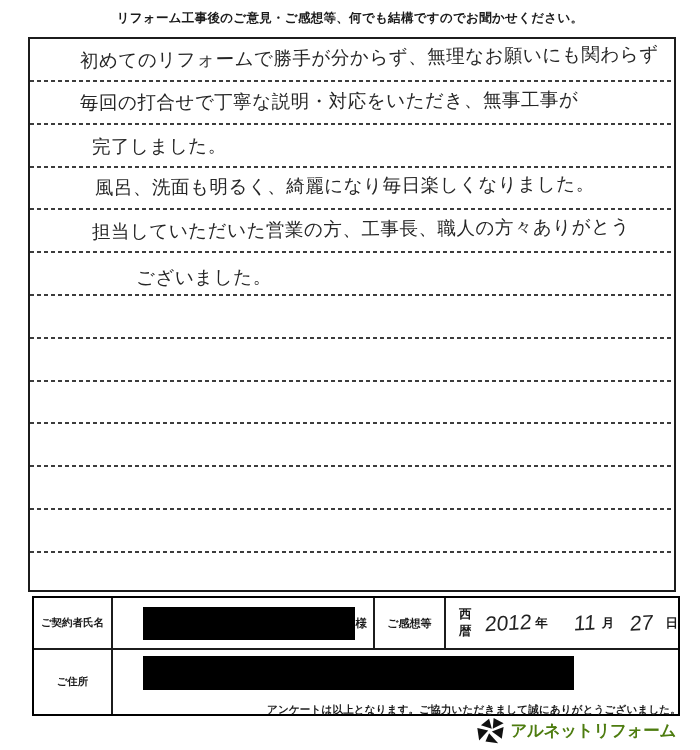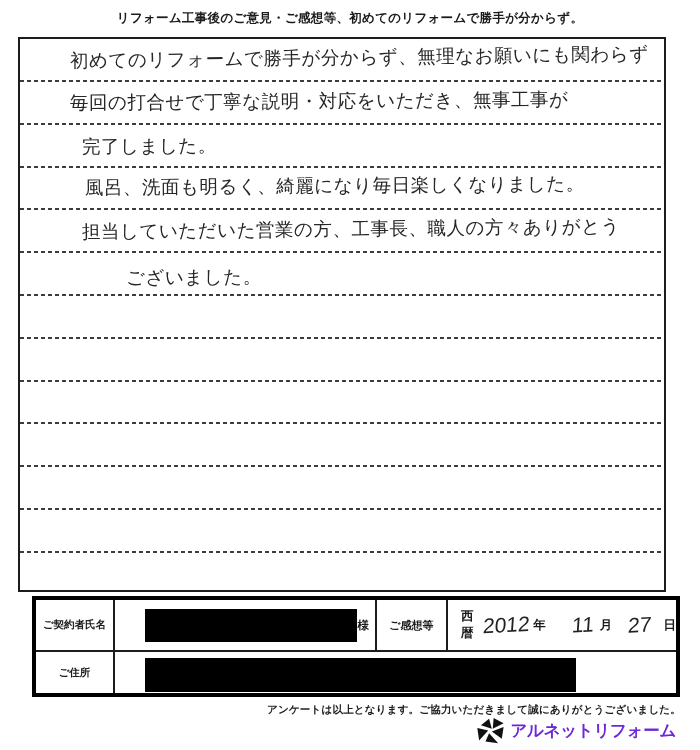--- a/index.html
+++ b/index.html
@@ -10,37 +10,37 @@
   }
   *{box-sizing:border-box;}
 
   .instruction{
     position:absolute;top:10px;left:0;width:700px;
     text-align:center;font-size:12.5px;font-weight:bold;letter-spacing:.3px;
   }
 
   
   .feedback-box{
-    position:absolute;left:18px;top:37px;width:648px;height:555px;
+    position:absolute;left:28px;top:37px;width:648px;height:555px;
     border:2px solid #1c1c1c;background:#ffffff;
   }
   .rule{
     position:absolute;left:0;width:100%;height:2px;
     background:repeating-linear-gradient(90deg,#3c3c3c 0 4px,transparent 4px 7px);
   }
 
   .hw{
     position:absolute;white-space:nowrap;color:#262626;
     font-size:18.5px;letter-spacing:.5px;transform-origin:left center;
   }
 
   
   .info-table{
-    position:absolute;left:32px;top:596px;width:648px;height:101px;
-    border:4px solid #000000;background:#fff;
+    position:absolute;left:32px;top:596px;width:648px;height:120px;
+    border:2px solid #000000;background:#fff;
     display:flex;flex-direction:column;
   }
   .tr{display:flex;width:100%;}
   .tr-1{height:52px;border-bottom:2px solid #1c1c1c;}
   .tr-2{flex:1;justify-content:center;}
   .td{display:flex;align-items:center;}
   .td-label{
     justify-content:center;font-size:10.5px;font-weight:bold;
     border-right:2px solid #1c1c1c;flex:0 0 79px;
   }
@@ -63,26 +63,26 @@
   .closing{
     position:absolute;top:703px;right:19px;
     font-size:10.5px;font-weight:bold;letter-spacing:.2px;
   }
 
   .brand{
     position:absolute;top:716px;right:24px;height:30px;
     display:flex;align-items:center;gap:6px;
   }
   .brand-icon{width:30px;height:29px;}
-  .brand-name{font-size:16.5px;font-weight:900;letter-spacing:-.3px;color:#6d28d9;}
+  .brand-name{font-size:16.5px;font-weight:900;letter-spacing:-.3px;color:#4d7c0f;}
 </style>
 </head>
 <body>
 
-<div class="instruction">リフォーム工事後のご意見・ご感想等、初めてのリフォームで勝手が分からず。</div>
+<div class="instruction">リフォーム工事後のご意見・ご感想等、何でも結構ですのでお聞かせください。</div>
 
 <div class="feedback-box">
   <div id="rules">
       <div class="rule" style="top: 41px;"></div>
       <div class="rule" style="top: 83.8px;"></div>
       <div class="rule" style="top: 126.6px;"></div>
       <div class="rule" style="top: 169.4px;"></div>
       <div class="rule" style="top: 212.2px;"></div>
       <div class="rule" style="top: 255px;"></div>
       <div class="rule" style="top: 297.8px;"></div>

